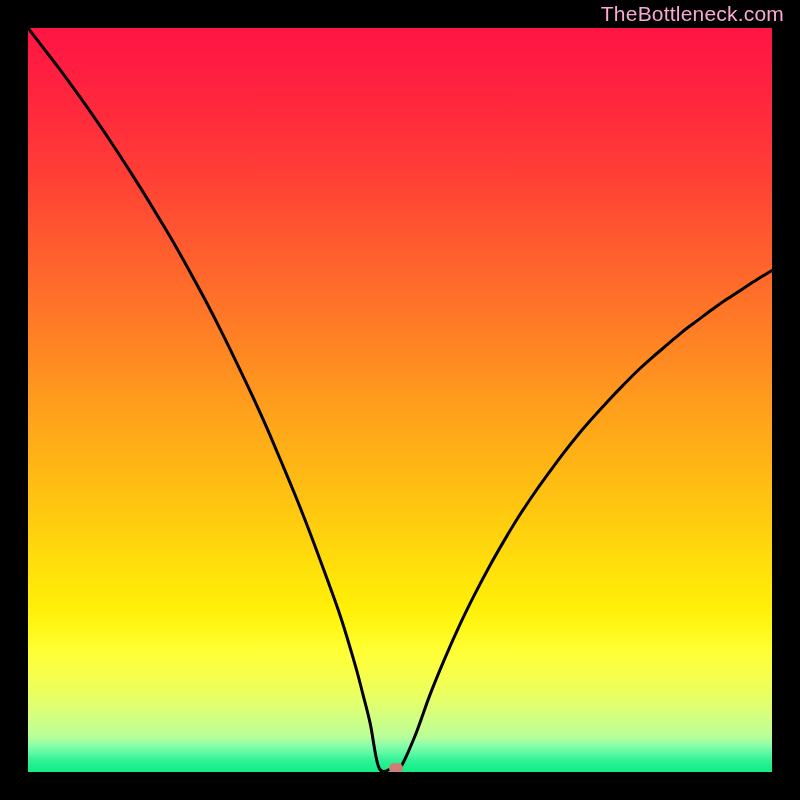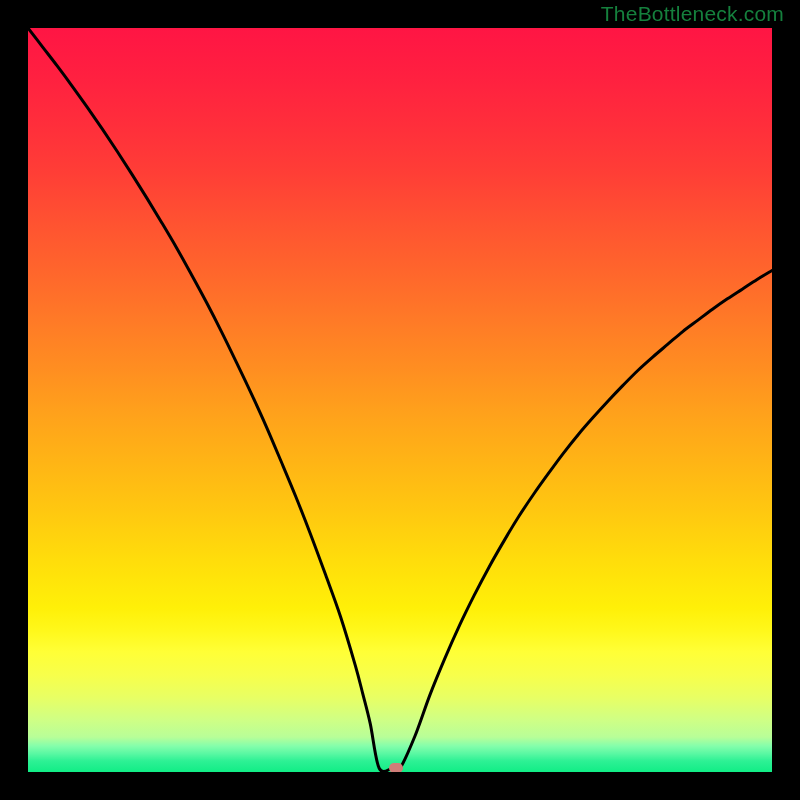--- a/index.html
+++ b/index.html
@@ -12,21 +12,21 @@
   }
   .container {
     position: relative;
     width: 800px;
     height: 800px;
   }
   .watermark {
     position: absolute;
     top: 2px;
     right: 16px;
-    color: #15803d;
+    color: #f9a8d4;
     font-size: 21px;
     font-weight: normal;
     letter-spacing: 0.2px;
     z-index: 10;
   }
   .plot {
     position: absolute;
     left: 28px;
     top: 28px;
     width: 744px;

